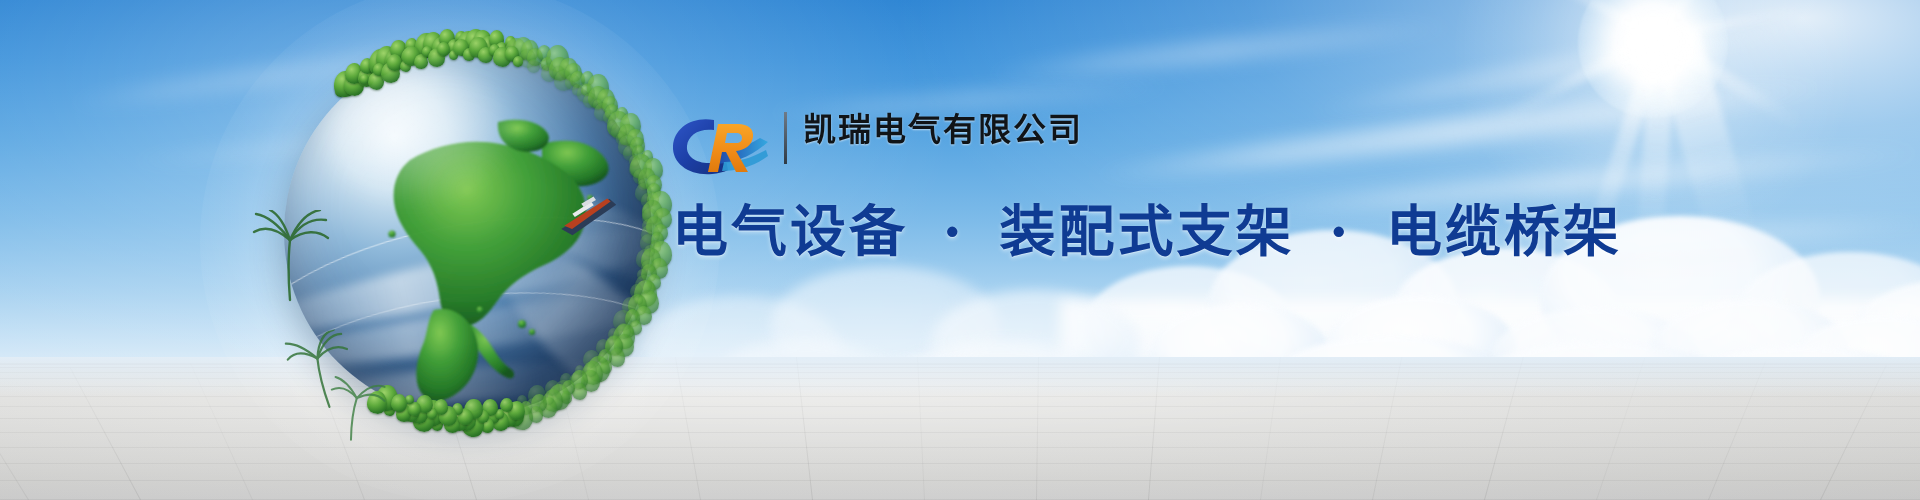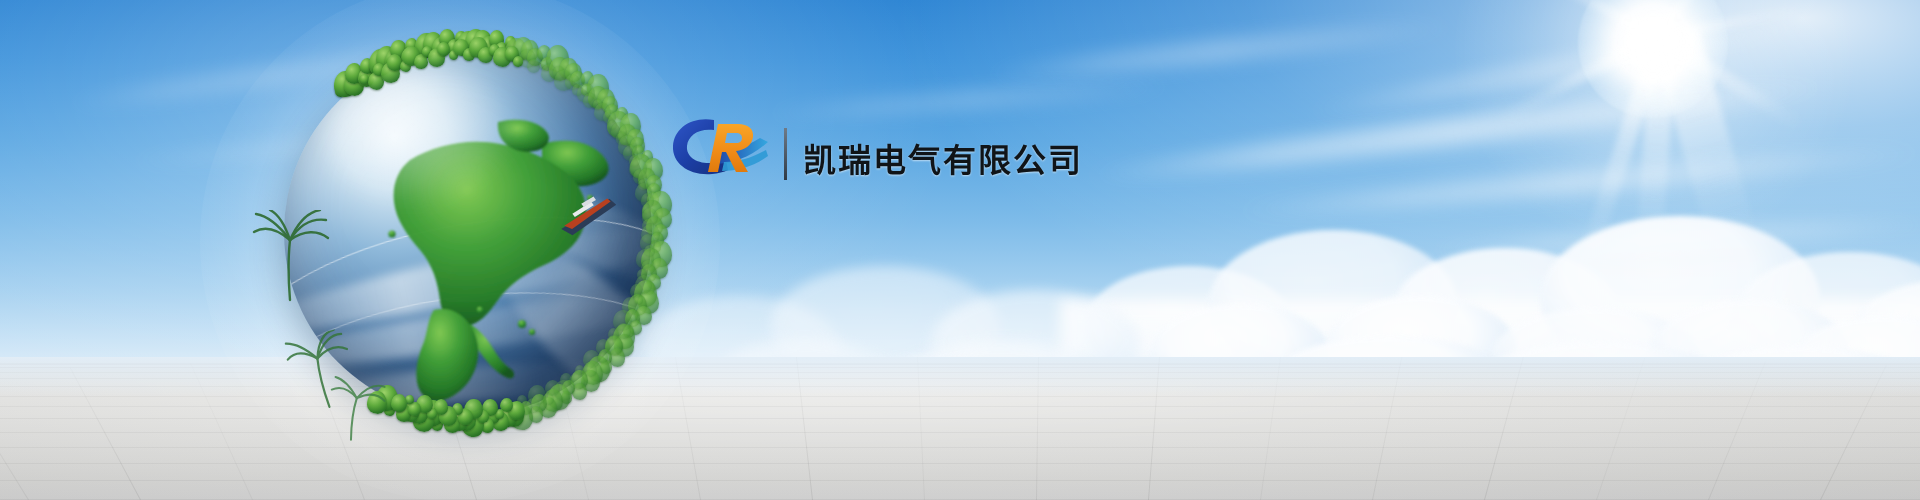--- a/index.html
+++ b/index.html
@@ -211,21 +211,21 @@
   .tree{
     position:absolute;border-radius:52% 48% 46% 54% / 58% 56% 44% 42%;
     background:radial-gradient(circle at 36% 30%, #9ed46a 0%, #5fab3d 38%, #2f7a27 72%, #1d5a1c 100%);
     box-shadow:0 1px 2px rgba(20,60,20,.45);
   }
   .palm{position:absolute;}
 
   
   .logo-block{
     position:absolute;left:668px;top:112px;
-    display:flex;align-items:flex-end;
+    display:flex;align-items:flex-start;
   }
   .logo-mark{width:104px;height:68px;flex:0 0 auto;}
   .logo-divider{
     width:3px;height:52px;margin:0 16px 0 12px;
     background:linear-gradient(to bottom,#6f7b88,#2f3a45);
     flex:0 0 auto;
   }
   .logo-text{display:flex;flex-direction:column;justify-content:center;}
   .logo-cn{
     font-family:"DejaVu Sans","Liberation Sans",sans-serif;
@@ -706,15 +706,22 @@
                M57,31 L68,31 C72,31 74,29 74,26 C74,23 72,21 68,21 L59,21 Z" fill="url(#orng)"></path>
     </svg>
 
     <div class="logo-divider"></div>
 
     <div class="logo-text">
       <div class="logo-cn">凯瑞电气有限公司</div>
     </div>
   </div>
 
+  <div class="headline">
+    <span>电气设备</span>
+    <span class="dot">·</span>
+    <span>装配式支架</span>
+    <span class="dot">·</span>
+    <span>电缆桥架</span>
+  </div>
 
 
 </div>
 
 </body></html>

